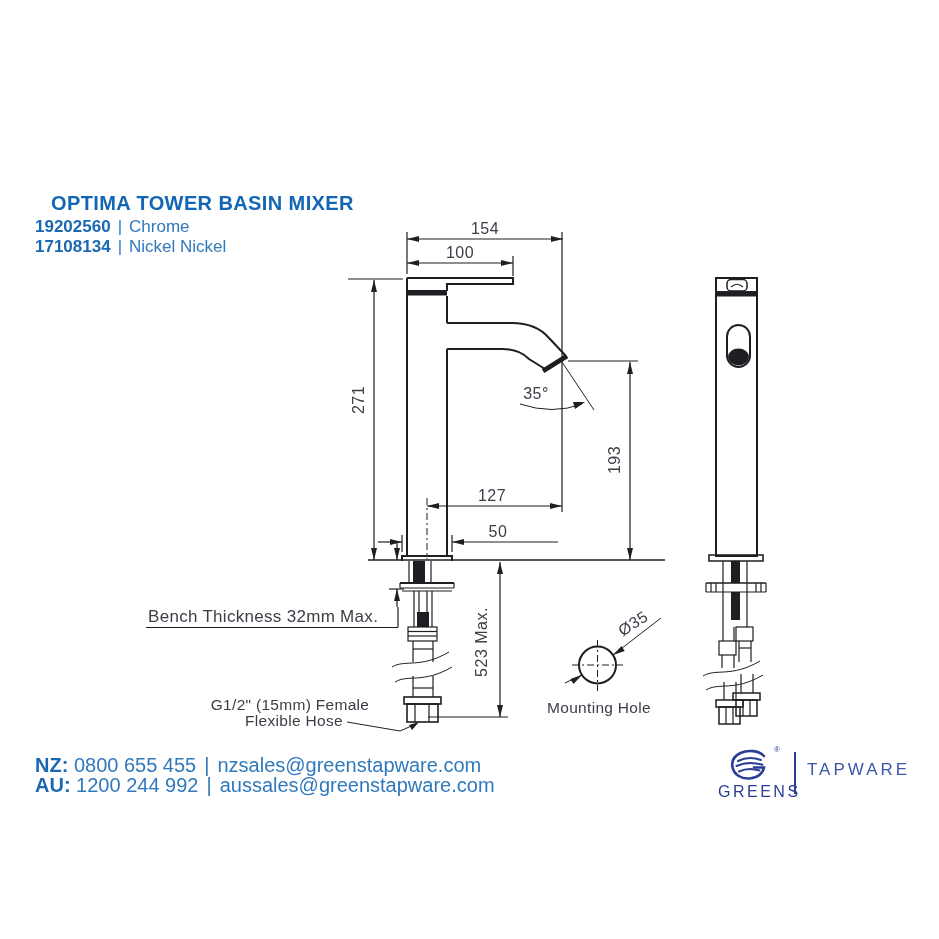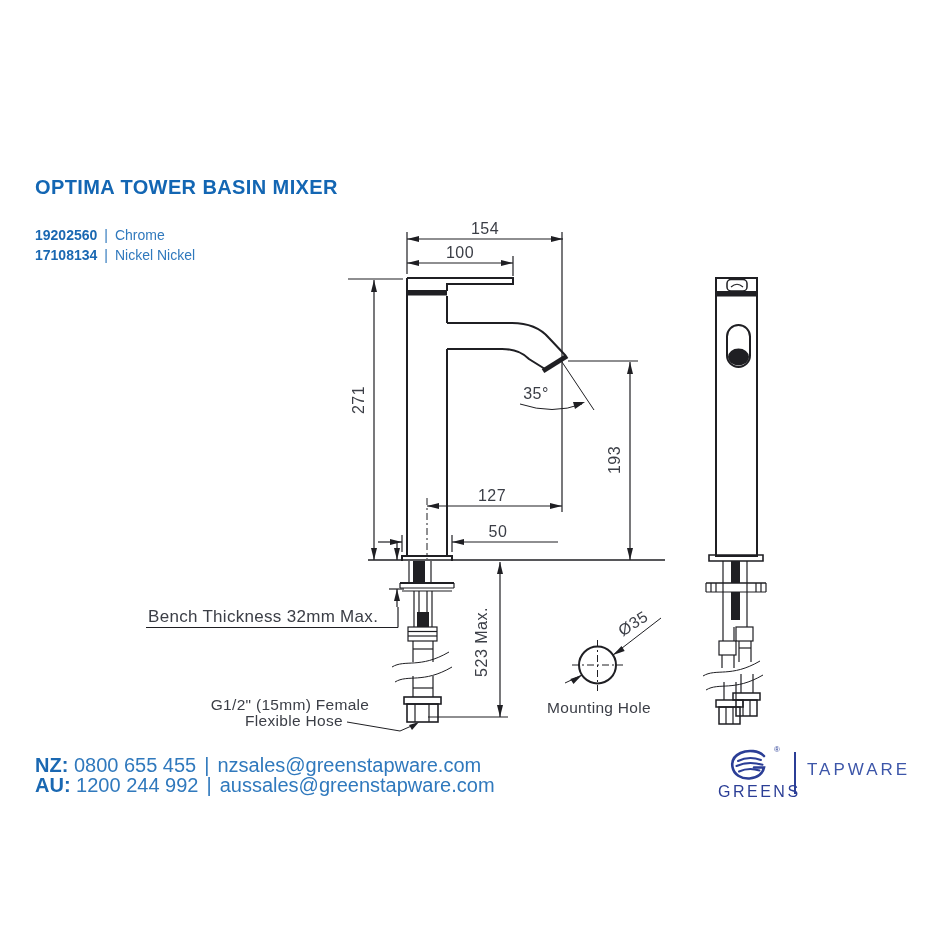--- a/index.html
+++ b/index.html
@@ -1,22 +1,22 @@
 <!DOCTYPE html>
 <html><head>
 <meta charset="utf-8">
 <style>
   html,body{margin:0;padding:0;background:#ffffff;}
   body{width:939px;height:939px;position:relative;font-family:"Liberation Sans",sans-serif;overflow:hidden;}
 
   .page-title{
-    position:absolute;left:35px;top:176px;margin:0;
+    position:absolute;left:35px;top:176px;margin:16px;
     font-size:20px;font-weight:bold;letter-spacing:.4px;color:#1366b3;
   }
-  .codes{position:absolute;left:35px;top:217px;font-size:14px;line-height:20px;color:#3079bd;margin-top:8px;}
+  .codes{position:absolute;left:35px;top:217px;font-size:17px;line-height:20px;color:#3079bd;}
   .codes .code{font-weight:bold;color:#1a68b2;}
   .codes .sep{margin:0 7px;color:#3079bd;}
 
   .drawing-svg{position:absolute;left:0;top:0;}
   .drawing-svg text{font-family:"Liberation Sans",sans-serif;fill:#3b3e46;}
   .dim-txt{font-size:16px;letter-spacing:.5px;}
   .lbl-txt{font-size:15.5px;letter-spacing:.3px;}
   .bench-txt{font-size:17px;letter-spacing:.3px;}
 
   .footer-contact{position:absolute;left:35px;top:755px;font-size:20px;line-height:20px;color:#3079bd;}

